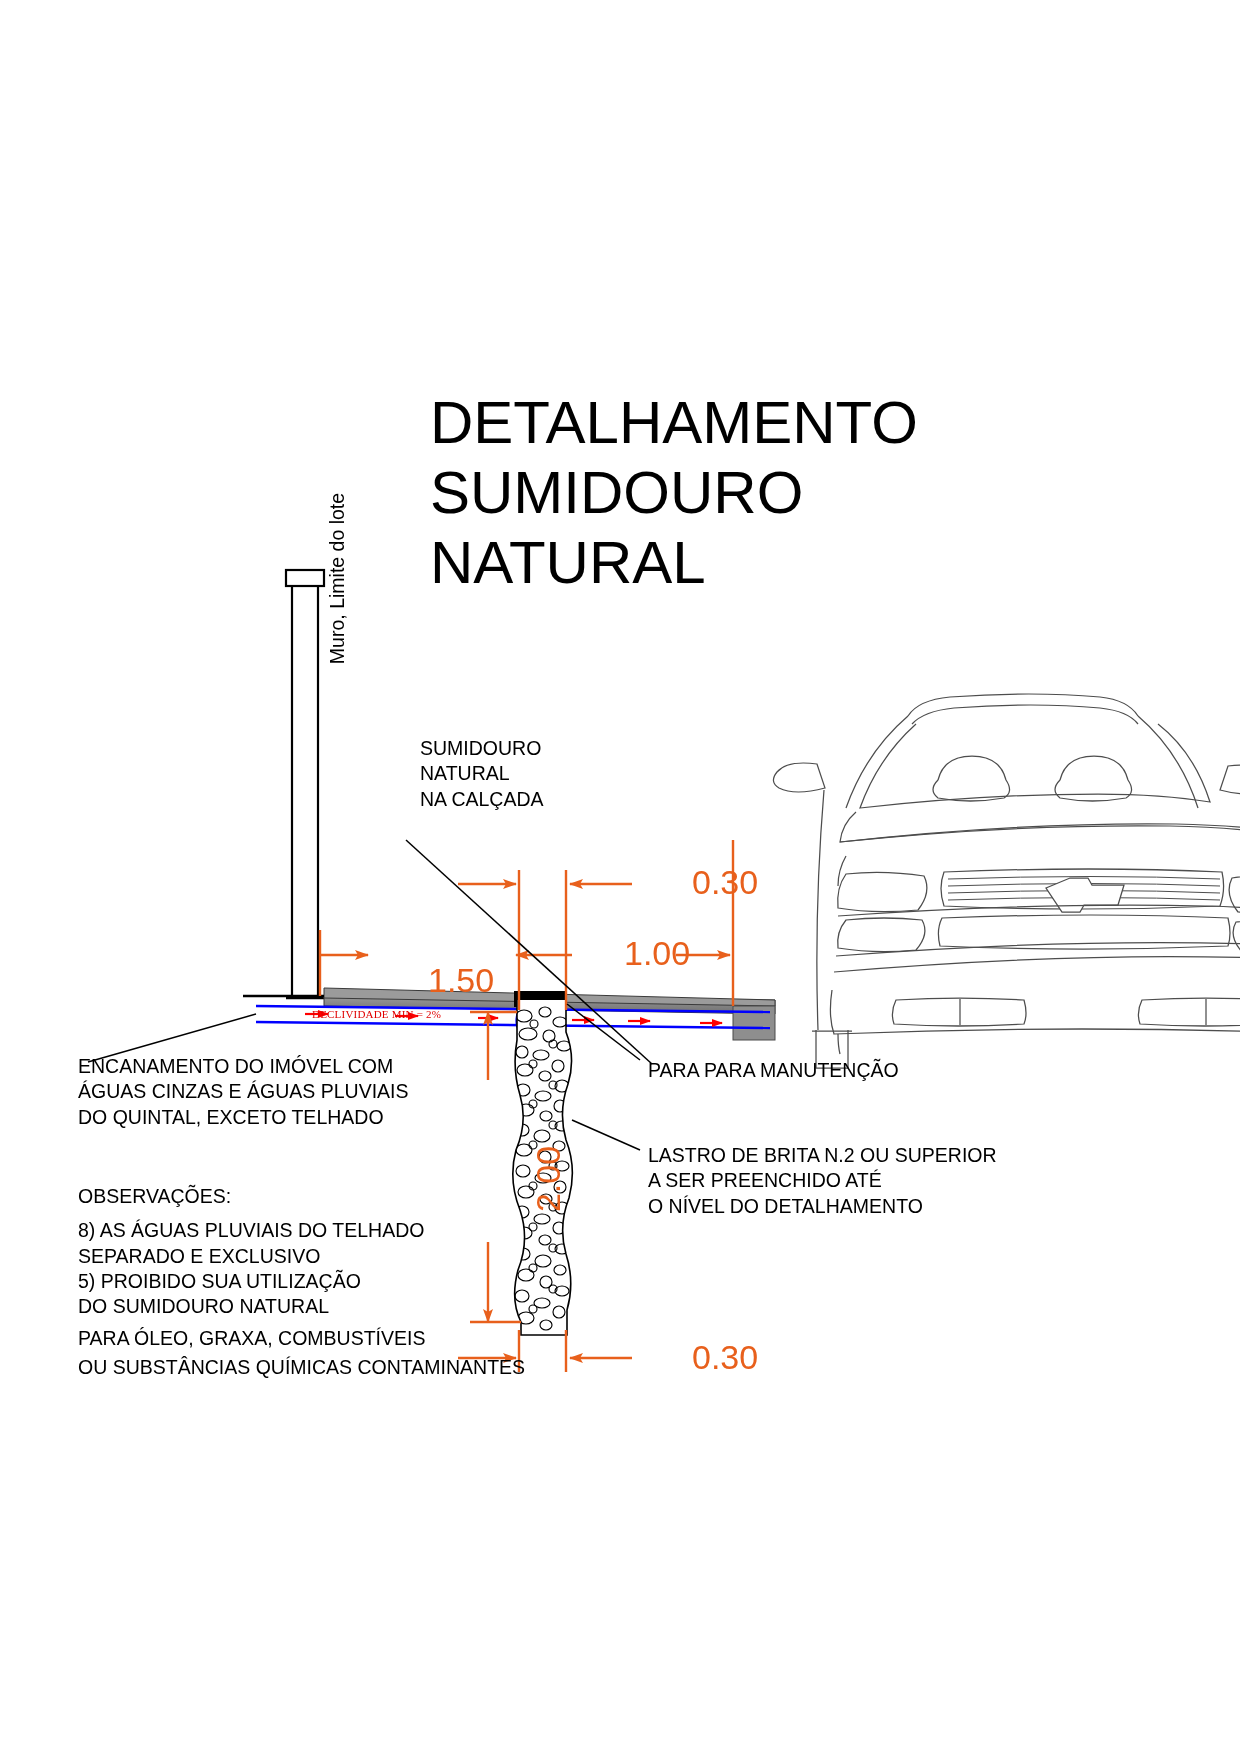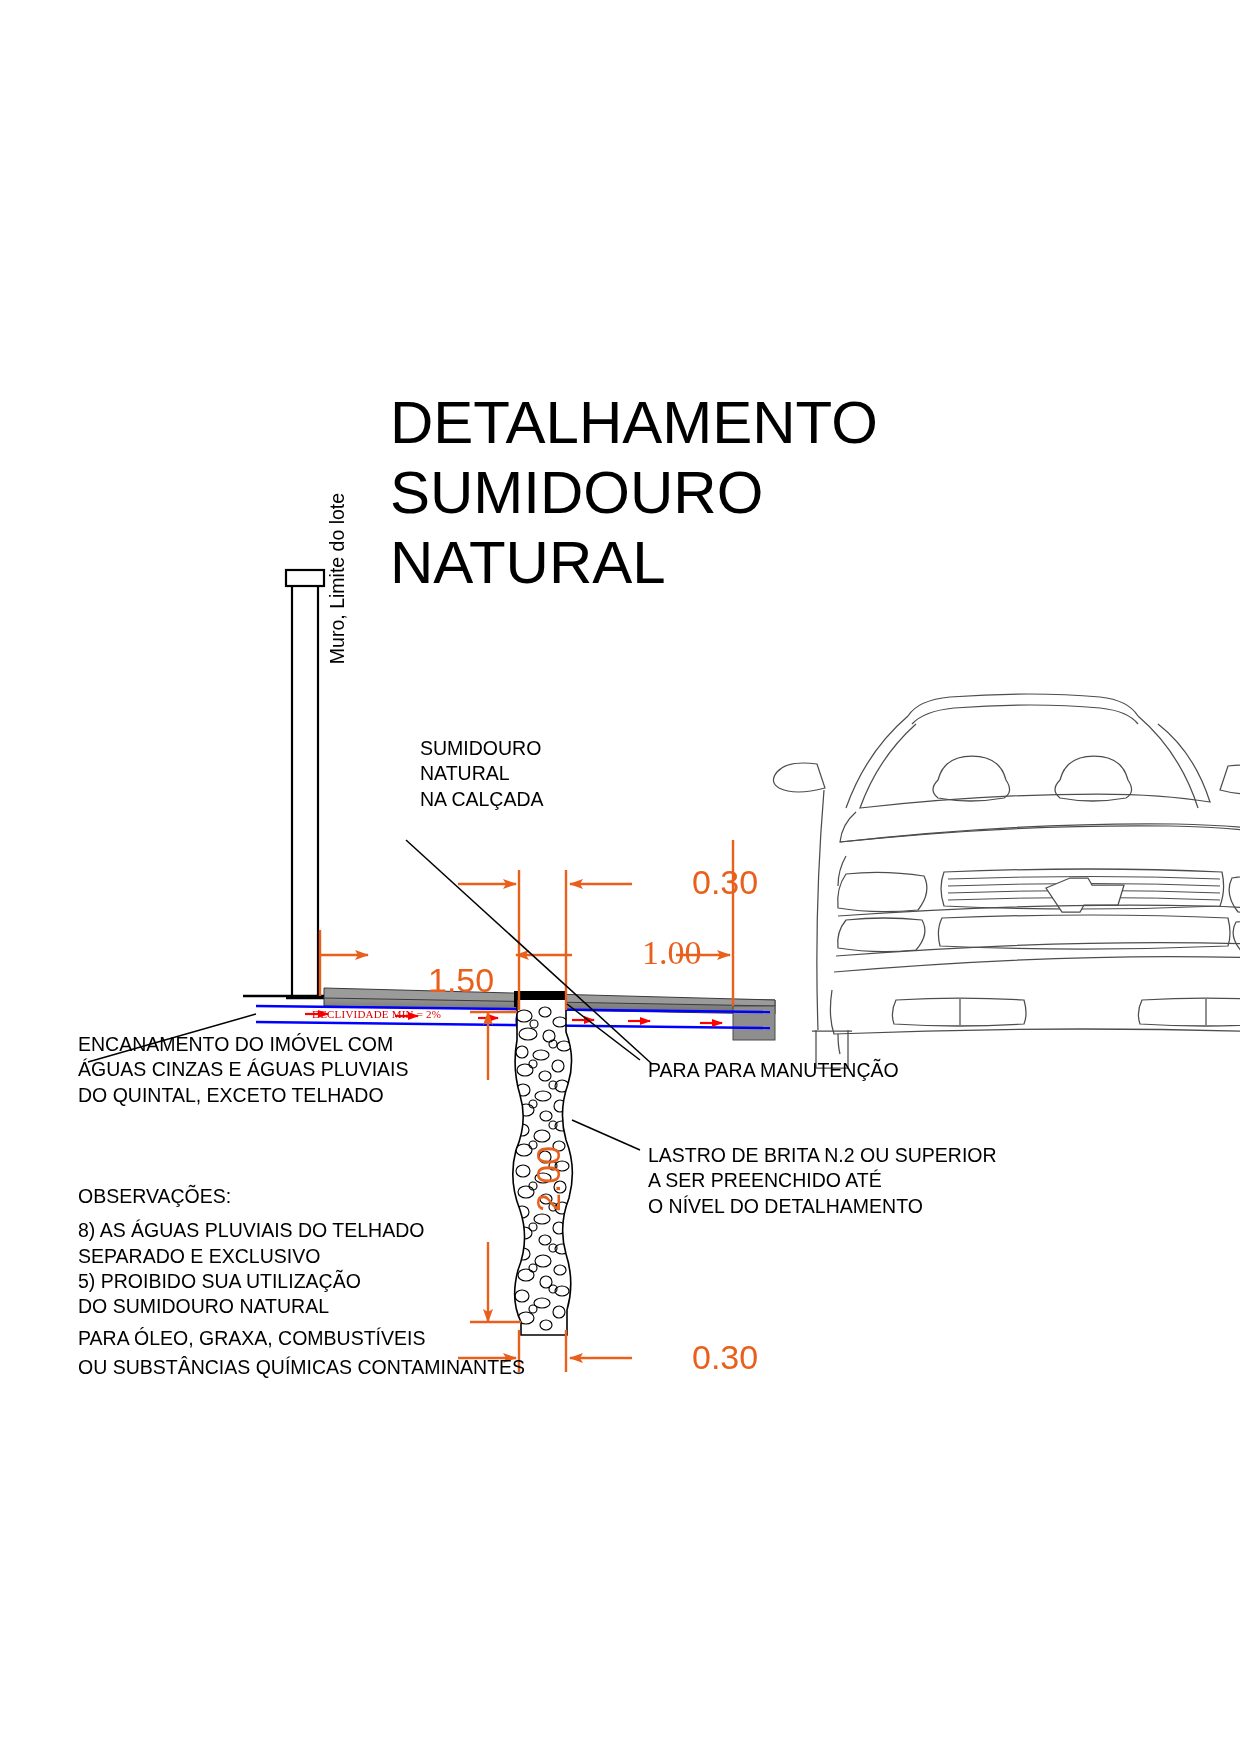--- a/index.html
+++ b/index.html
@@ -25,21 +25,21 @@
   #title-block {
     left: 390px;
     top: 388px;
     width: 560px;
     font-size: 60px;
     line-height: 1.17;
     letter-spacing: 0px;
     color: #000;
     font-weight: 400;
   }
-  #title-block div { white-space: nowrap; }
+  #title-block div { white-space: nowrap; margin-left: 40px; }
 
   
   #wall-label {
     left: 217px;
     top: 567px;
     width: 240px;
     transform: rotate(-90deg);
     transform-origin: 50% 50%;
     font-size: 19.5px;
     text-align: center;
@@ -320,37 +320,37 @@
   <div class="abs note-block" style="left:420px; top:736px;">
     <div>SUMIDOURO</div>
     <div>NATURAL</div>
     <div>NA CALÇADA</div>
   </div>
 
   <div class="abs dim-text" style="left:692px; top:865px;">0.30</div>
 
   <div class="abs dim-text" style="left:428px; top:936px;margin-top:27px;">1.50</div>
 
-  <div class="abs dim-text" style="left:642px; top:936px;font-family:Liberation Serif, serif;">1.00</div>
+  <div class="abs dim-text" style="left:624px; top:936px;">1.00</div>
 
   <div class="abs dim-text vert" style="left:505px; top:1162px; width:86px; text-align:center;">2.00</div>
 
   <div class="abs dim-text" style="left:692px; top:1340px;">0.30</div>
 
   <div id="slope-note" class="abs">DECLIVIDADE MIN = 2%</div>
 
   <div class="abs note-block" style="left:648px; top:1058px;">PARA PARA MANUTENÇÃO</div>
 
   <div class="abs note-block" style="left:648px; top:1143px;">
     <div>LASTRO DE BRITA N.2 OU SUPERIOR</div>
     <div>A SER PREENCHIDO ATÉ</div>
     <div> O NÍVEL DO DETALHAMENTO</div>
   </div>
 
-  <div class="abs note-block" style="left:78px; top:1032px;">
+  <div class="abs note-block" style="left:78px; top:1054px;">
     <div>ENCANAMENTO DO IMÓVEL COM</div>
     <div>ÁGUAS CINZAS E ÁGUAS PLUVIAIS</div>
     <div>DO QUINTAL, EXCETO TELHADO</div>
   </div>
 
   <div class="abs note-block" style="left:78px; top:1184px;">
     <div>OBSERVAÇÕES:</div>
     <div style="height:9px;"></div>
     <div>8) AS ÁGUAS PLUVIAIS DO TELHADO</div>
     <div>SEPARADO E EXCLUSIVO</div>

